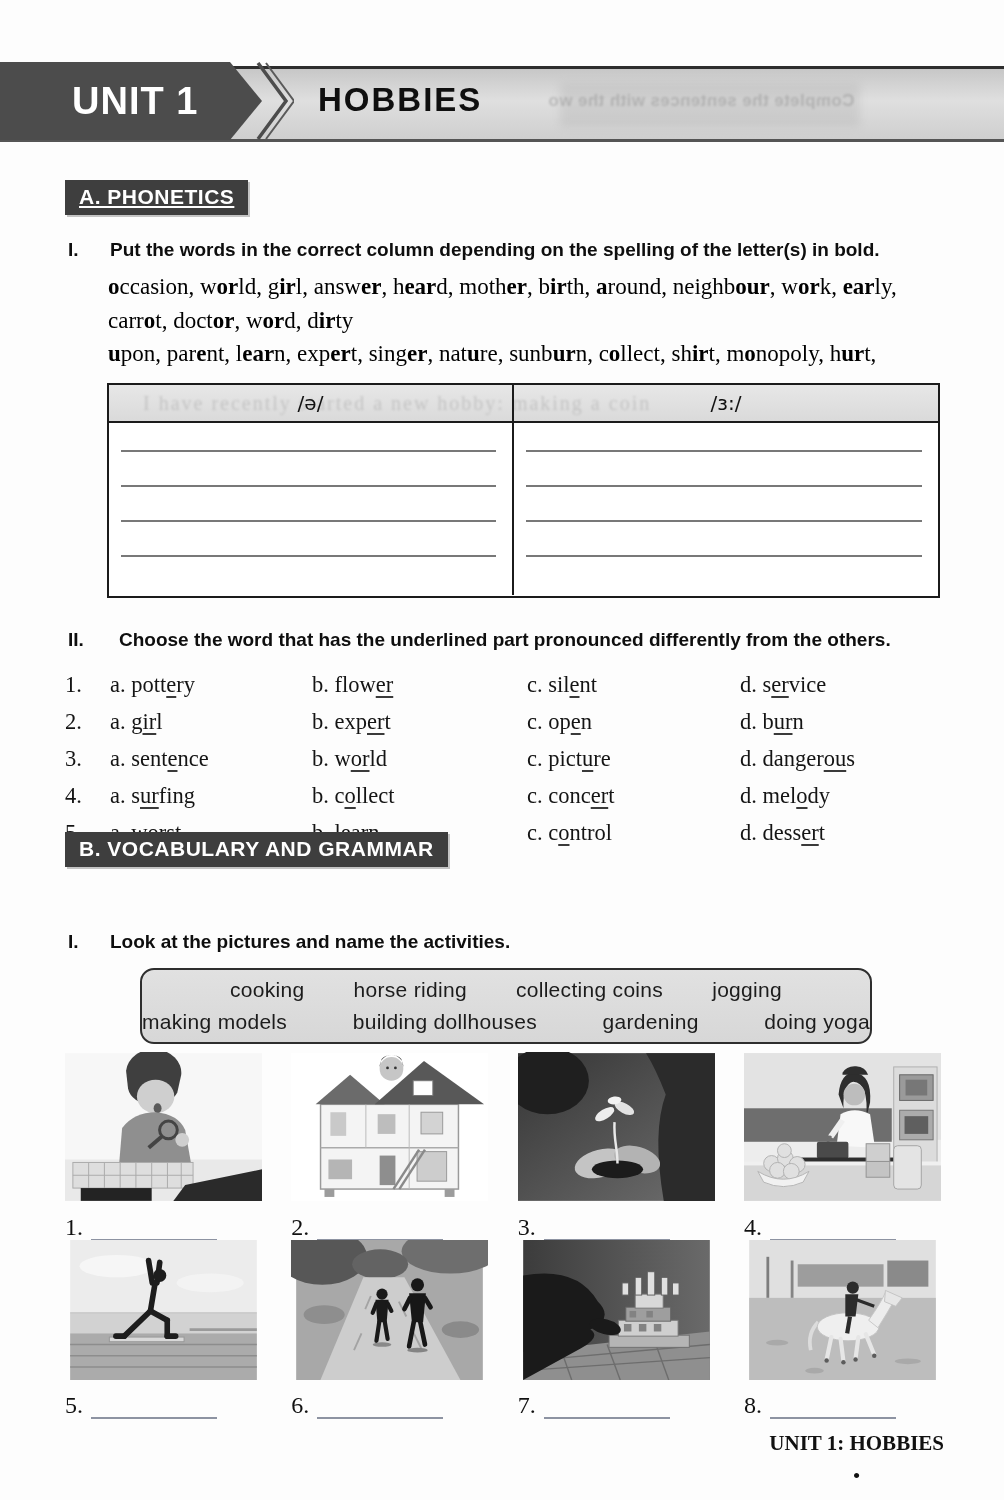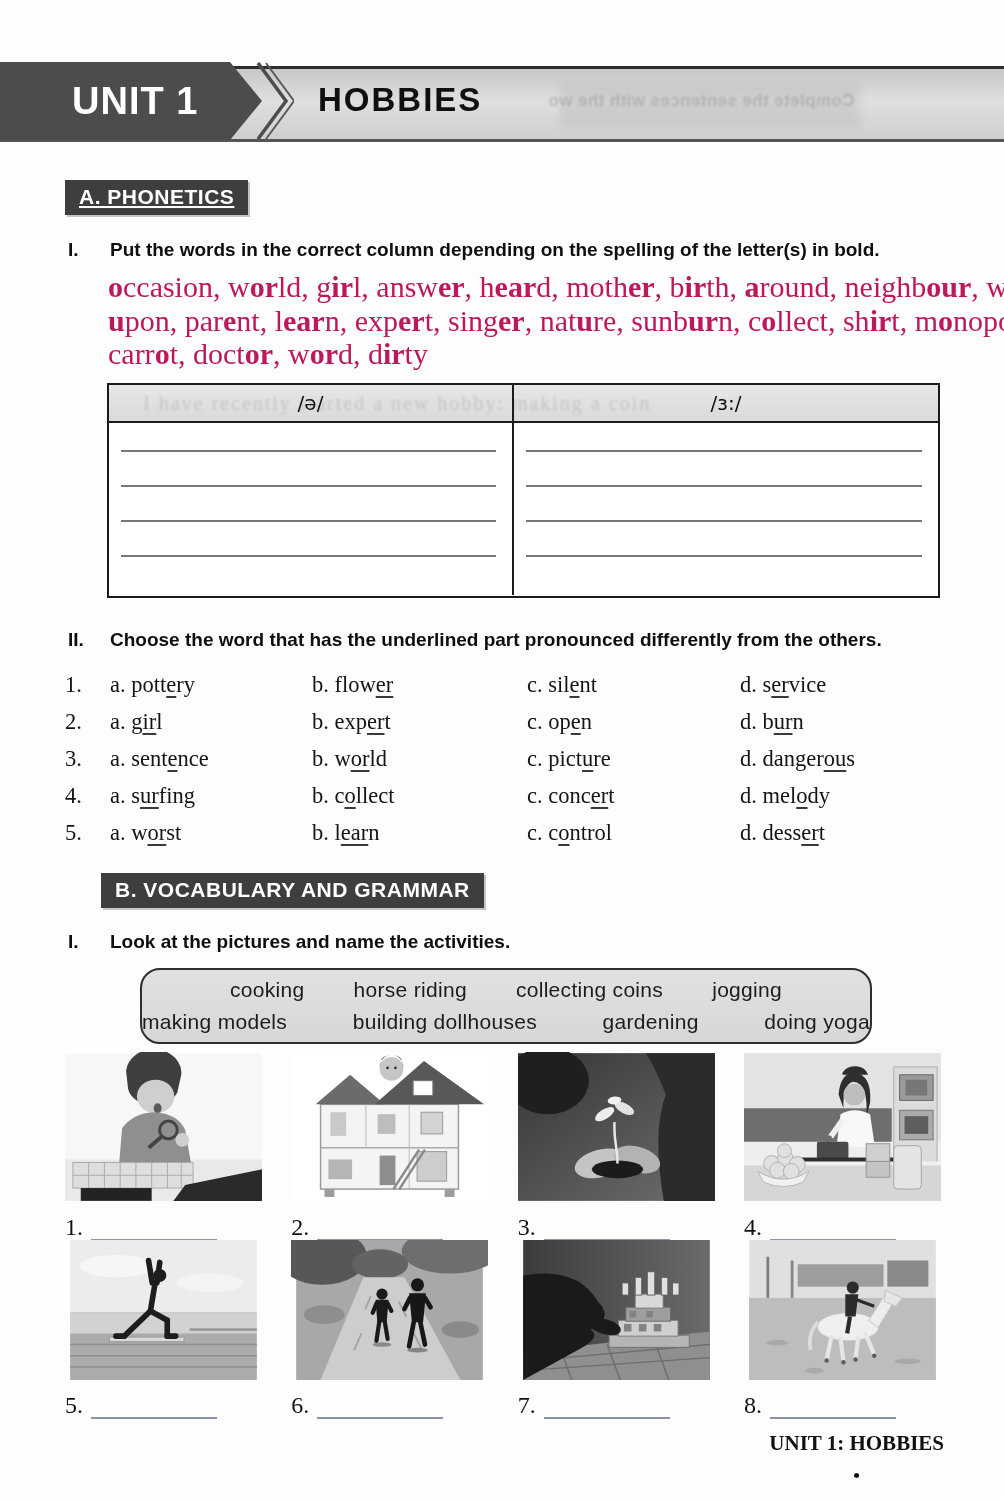--- a/index.html
+++ b/index.html
@@ -21,27 +21,27 @@
       clip-path:polygon(0 0,230px 0,262px 50%,230px 100%,0 100%);}
   .unit-label{color:#fff;font-weight:bold;font-size:38px;letter-spacing:1px;margin-left:72px;}
   .banner-chev{position:absolute;left:254px;top:62px;width:40px;height:78px;z-index:4;}
   .unit-title{position:absolute;left:318px;top:62px;height:78px;line-height:76px;margin:0;
       font-size:33px;font-weight:800;letter-spacing:2px;color:#0f0f0f;z-index:3;}
 
   
   .sec-box{position:absolute;left:65px;background:#3e3e3e;color:#fff;font-weight:bold;
       font-size:21px;letter-spacing:.5px;padding:5px 14px 6px;box-shadow:2px 2px 0 #c4c4c4;}
   .sec-a{top:180px;text-decoration:underline;}
-  .sec-b{top:873px;margin-left:36px;}
+  .sec-b{top:832px;}
   .ex-head{position:absolute;left:68px;display:flex;font-weight:bold;font-size:19px;color:#0e0e0e;}
   .ex-head .ex-num{width:42px;flex:0 0 42px;}
-  .h-a1{top:239px;} .h-a2{top:629px;} .h-b1{top:931px;}
-
-  
-  .wordlist{position:absolute;left:108px;top:270px;width:860px;font-size:30px;color:#be185d;}
+  .h-a1{top:239px;} .h-a2{top:629px;gap:9px;} .h-b1{top:931px;}
+
+  
+  .wordlist{position:absolute;left:108px;top:270px;width:860px;font-size:23px;color:#000000;}
   .wl-line{line-height:33.5px;white-space:nowrap;}
 
   
   .ptable{position:absolute;left:107px;top:383px;width:833px;height:215px;box-sizing:border-box;
       border:2.5px solid #1b1b1b;background:#fff;}
   .ptable-head{position:relative;display:flex;height:38px;box-sizing:border-box;
       border-bottom:2.5px solid #1b1b1b;background:linear-gradient(180deg,#e7e7e7,#dadada);overflow:hidden;}
   .pth{flex:0 0 403px;display:flex;align-items:center;justify-content:center;z-index:2;
       font-family:"DejaVu Sans",sans-serif;font-size:20px;color:#111;}
   .pth2{flex:1;border-left:2.5px solid #1b1b1b;box-sizing:border-box;}
@@ -55,21 +55,21 @@
   .wline.l1{top:27px;} .wline.l2{top:62px;} .wline.l3{top:97px;} .wline.l4{top:132px;}
 
   
   .ex2{position:absolute;left:65px;top:666px;width:885px;}
   .ex2-row{display:grid;grid-template-columns:45px 202px 215px 213px 1fr;height:37px;
       align-items:center;font-size:22.5px;color:#141414;}
   .ex2 u{text-decoration-thickness:2px;text-underline-offset:4px;text-decoration-color:#3a3a3a;}
 
   
   .bank{position:absolute;left:140px;top:968px;width:732px;height:76px;box-sizing:border-box;
-      background:linear-gradient(180deg,#e1e1e1,#d7d7d7);border:2px solid #2e2e2e;border-radius:20px;
+      background:linear-gradient(180deg,#e1e1e1,#d7d7d7);border:2px solid #2e2e2e;border-radius:14px;
       display:flex;flex-direction:column;justify-content:space-evenly;
       font-size:21px;color:#1c1c1c;letter-spacing:.3px;}
   .bank-row{display:flex;justify-content:space-between;padding:0 0;}
   .bank-row1{padding:0 88px;}
 
   
   .pics{position:absolute;left:65px;width:876px;display:flex;justify-content:space-between;}
   .pics-1{top:1052px;} .pics-2{top:1240px;}
   .pic{margin:0;width:197px;}
   .pic svg{display:block;width:100%;height:150px;}
@@ -106,22 +106,22 @@
 
   <div class="sec-box sec-a">A. PHONETICS</div>
 
   <div class="ex-head h-a1">
     <span class="ex-num">I.</span>
     <span class="ex-inst">Put the words in the correct column depending on the spelling of the letter(s) in bold.</span>
   </div>
 
   <div id="wordlist" class="wordlist serif">
       <div class="wl-line"><span><b>o</b>ccasion</span>, <span>w<b>or</b>ld</span>, <span>g<b>ir</b>l</span>, <span>answ<b>er</b></span>, <span>h<b>ear</b>d</span>, <span>moth<b>er</b></span>, <span>b<b>ir</b>th</span>, <span><b>a</b>round</span>, <span>neighb<b>our</b></span>, <span>w<b>or</b>k</span>, <span><b>ear</b>ly</span>,</div>
+      <div class="wl-line"><span>carr<b>o</b>t</span>, <span>doct<b>or</b></span>, <span>w<b>or</b>d</span>, <span>d<b>ir</b>ty</span></div>
       <div class="wl-line"><span><b>u</b>pon</span>, <span>par<b>e</b>nt</span>, <span>l<b>ear</b>n</span>, <span>exp<b>er</b>t</span>, <span>sing<b>er</b></span>, <span>nat<b>u</b>re</span>, <span>sunb<b>ur</b>n</span>, <span>c<b>o</b>llect</span>, <span>sh<b>ir</b>t</span>, <span>m<b>o</b>nopoly</span>, <span>h<b>ur</b>t</span>,</div>
-      <div class="wl-line"><span>carr<b>o</b>t</span>, <span>doct<b>or</b></span>, <span>w<b>or</b>d</span>, <span>d<b>ir</b>ty</span></div>
     </div>
 
   <div class="ptable">
     <div class="ptable-head">
       <span class="table-ghost">I have recently started a new hobby: making a coin</span>
       <div class="pth">/ə/</div>
       <div class="pth pth2">/ɜ:/</div>
     </div>
     <div class="ptable-body">
       <div class="ptcol">

